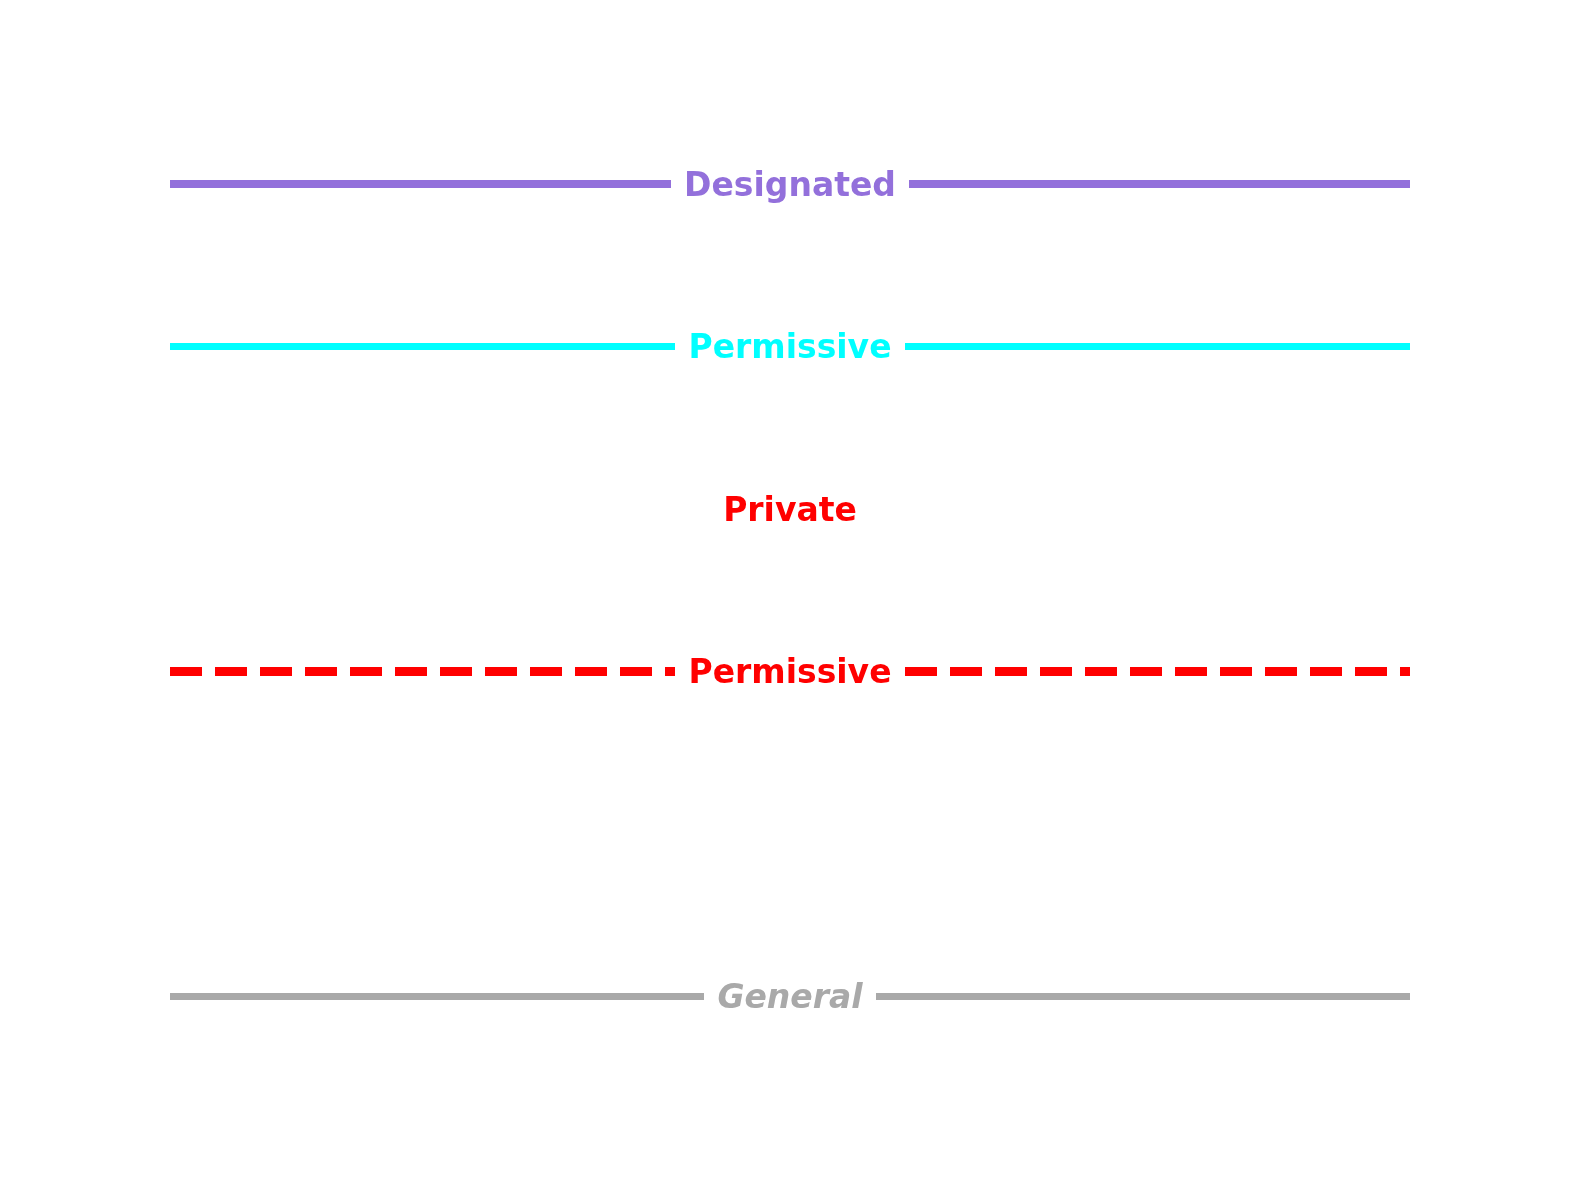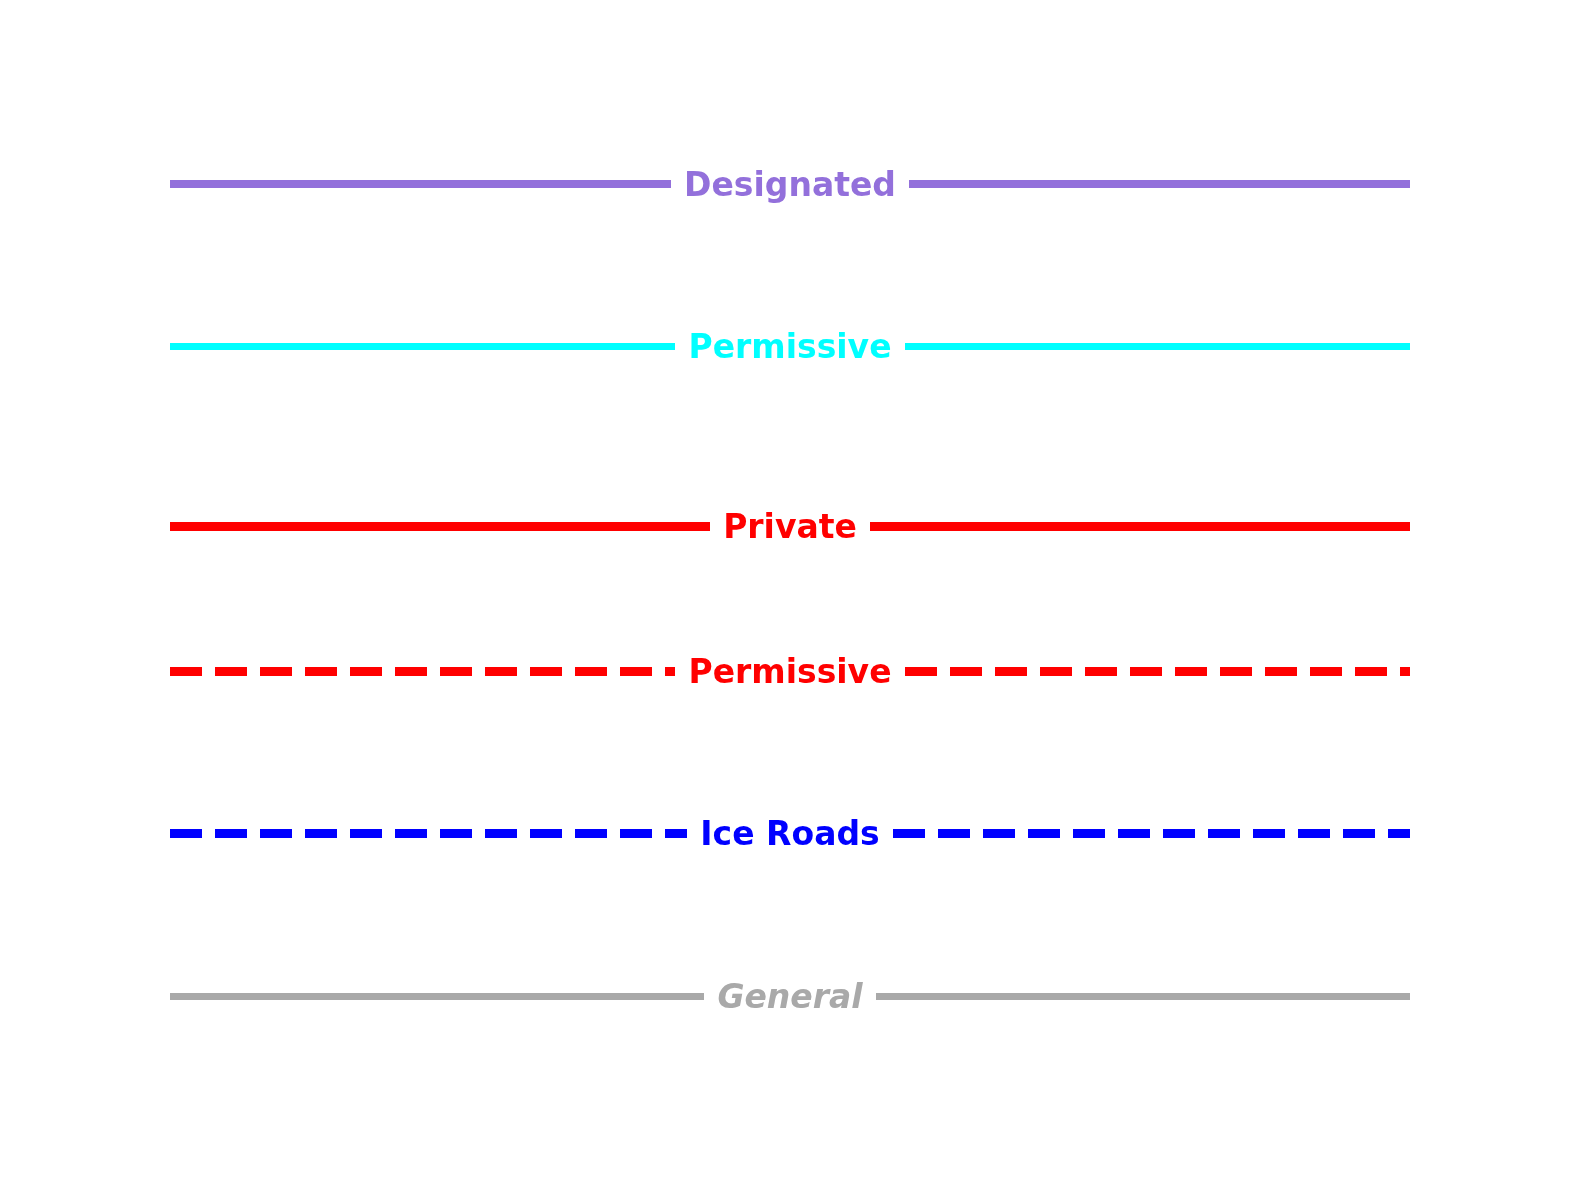--- a/index.html
+++ b/index.html
@@ -35,21 +35,21 @@
     flex: 0 0 auto;
     margin: 0 13px;
     font-size: 33px;
     font-weight: bold;
     line-height: 1;
     white-space: nowrap;
   }
   
   .row-0 { top: 154px; }
   .row-1 { top: 316px; }
-  .row-2 { top: 496px; }
+  .row-2 { top: 479px; flex-direction: column; }
   .row-3 { top: 641px; }
   .row-4 { top: 803px; }
   .row-5 { top: 966px; }
 </style>
 </head>
 <body>
 
 <div class="legend-canvas" style="background: rgb(255, 255, 255); border-radius: 25px;">
 
   <div class="legend-row row-0">
@@ -69,25 +69,20 @@
     <div class="legend-label" style="color: rgb(255, 0, 0);">Private</div>
     <div class="line-segment" style="height: 9px; background: rgb(255, 0, 0);"></div>
   </div>
 
   <div class="legend-row row-3">
     <div class="line-segment" style="height: 9px; background: repeating-linear-gradient(to right, rgb(255, 0, 0) 0px, rgb(255, 0, 0) 32px, transparent 32px, transparent 45px);"></div>
     <div class="legend-label" style="color: rgb(255, 0, 0);">Permissive</div>
     <div class="line-segment" style="height: 9px; background: repeating-linear-gradient(to right, rgb(255, 0, 0) 0px, rgb(255, 0, 0) 32px, transparent 32px, transparent 45px);"></div>
   </div>
 
-  <div class="legend-row row-4">
-    <div class="line-segment" style="height: 9px; background: repeating-linear-gradient(to right, rgb(0, 0, 255) 0px, rgb(0, 0, 255) 32px, transparent 32px, transparent 45px);"></div>
-    <div class="legend-label" style="color: rgb(0, 0, 255);">Ice Roads</div>
-    <div class="line-segment" style="height: 9px; background: repeating-linear-gradient(to right, rgb(0, 0, 255) 0px, rgb(0, 0, 255) 32px, transparent 32px, transparent 45px);"></div>
-  </div>
 
   <div class="legend-row row-5">
     <div class="line-segment" style="height: 7px; background: rgb(169, 169, 169);"></div>
     <div class="legend-label" style="color: rgb(169, 169, 169); font-style: italic;">General</div>
     <div class="line-segment" style="height: 7px; background: rgb(169, 169, 169);"></div>
   </div>
 
 </div>
 
 </body></html>

